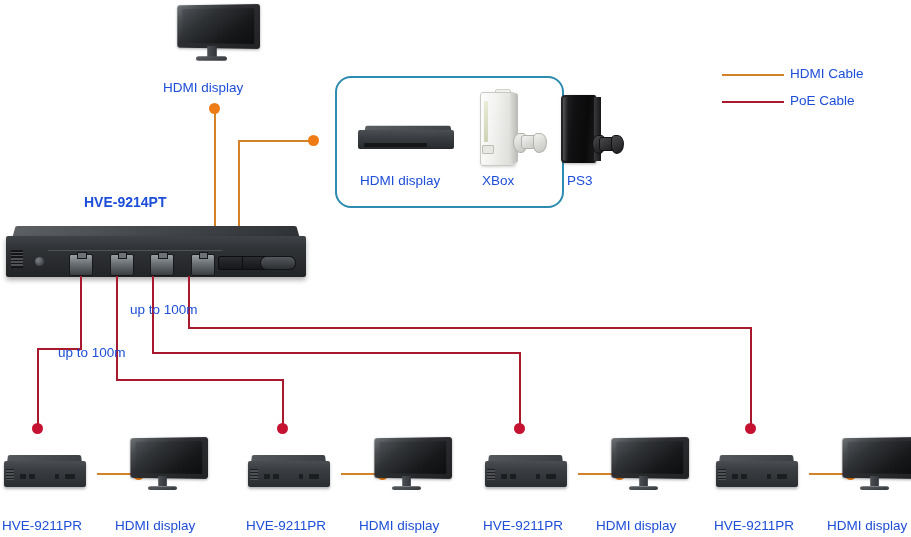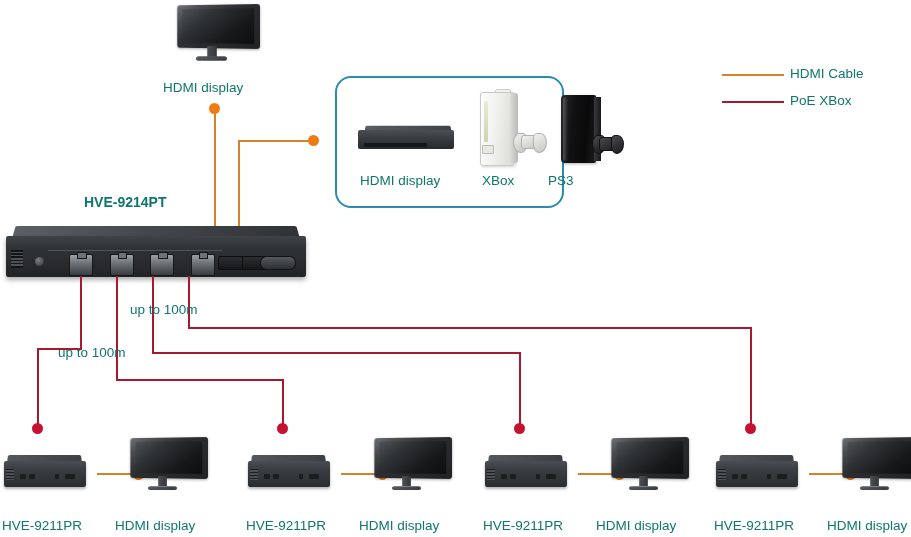--- a/index.html
+++ b/index.html
@@ -1,19 +1,19 @@
 <!DOCTYPE html>
 <html><head>
 <meta charset="utf-8">
 <style>
   html,body{margin:0;padding:0;background:#fff;}
   body{width:911px;height:537px;position:relative;overflow:hidden;
        font-family:"Liberation Sans",sans-serif;color:#1a1a1a;}
   .stage{position:absolute;inset:0;}
-  .lbl{position:absolute;font-size:13.5px;color:#0f766e;white-space:nowrap;}
+  .lbl{position:absolute;font-size:13.5px;color:#1d4ed8;white-space:nowrap;}
   .lbl.bold{font-weight:bold;font-size:14px;}
 
   
   .wire{position:absolute;background:#A8192E;}
   .wire.h{height:1.6px;}
   .wire.v{width:1.6px;}
   .owire{position:absolute;background:#D4822A;}
   .owire.h{height:2.2px;}
   .owire.v{width:2.2px;}
   .dot{position:absolute;border-radius:50%;}
@@ -122,21 +122,21 @@
 </style>
 </head>
 <body>
 
 <div class="stage">
 
   <div>
     <div class="legline" style="left:722px;top:74px;background:#D4822A;"></div>
     <div class="lbl" style="left:790px;top:66px;">HDMI Cable</div>
     <div class="legline" style="left:722px;top:101px;background:#A8192E;"></div>
-    <div class="lbl" style="left:790px;top:93px;">PoE XBox</div>
+    <div class="lbl" style="left:790px;top:93px;">PoE Cable</div>
   </div>
 
   <div class="mon" style="left:168px;top:4px;width:92px;height:62px;">
     <div class="panel">
       <div class="screen"></div>
     </div>
     <div class="neck"></div>
     <div class="base"></div>
   </div>
   <div class="lbl" style="left:163px;top:80px;">HDMI display</div>
@@ -167,21 +167,21 @@
   <div class="ps3" style="left:557px;top:95px;width:56px;height:68px;">
     <div class="body"></div>
     <div class="gloss"></div>
     <div class="side"></div>
   </div>
   <div class="pad dark" style="left:592px;top:133px;width:30px;height:21px;">
     <div class="gl"></div>
     <div class="hub"></div>
     <div class="gr"></div>
   </div>
-  <div class="lbl" style="left:548px;top:173px;">PS3</div>
+  <div class="lbl" style="left:567px;top:173px;">PS3</div>
 
   <div class="owire v" style="left:214px;top:110px;height:155px;"></div>
   <div class="dot orange" style="left:209px;top:103px;"></div>
 
   <div class="owire v" style="left:238px;top:140px;height:125px;"></div>
   <div class="owire h" style="left:238px;top:140px;width:78px;"></div>
   <div class="dot orange" style="left:308px;top:135px;"></div>
 
   <div class="lbl bold" style="left:84px;top:194px;">HVE-9214PT</div>
   <div class="tx" style="left:6px;top:220px;width:300px;height:62px;">

